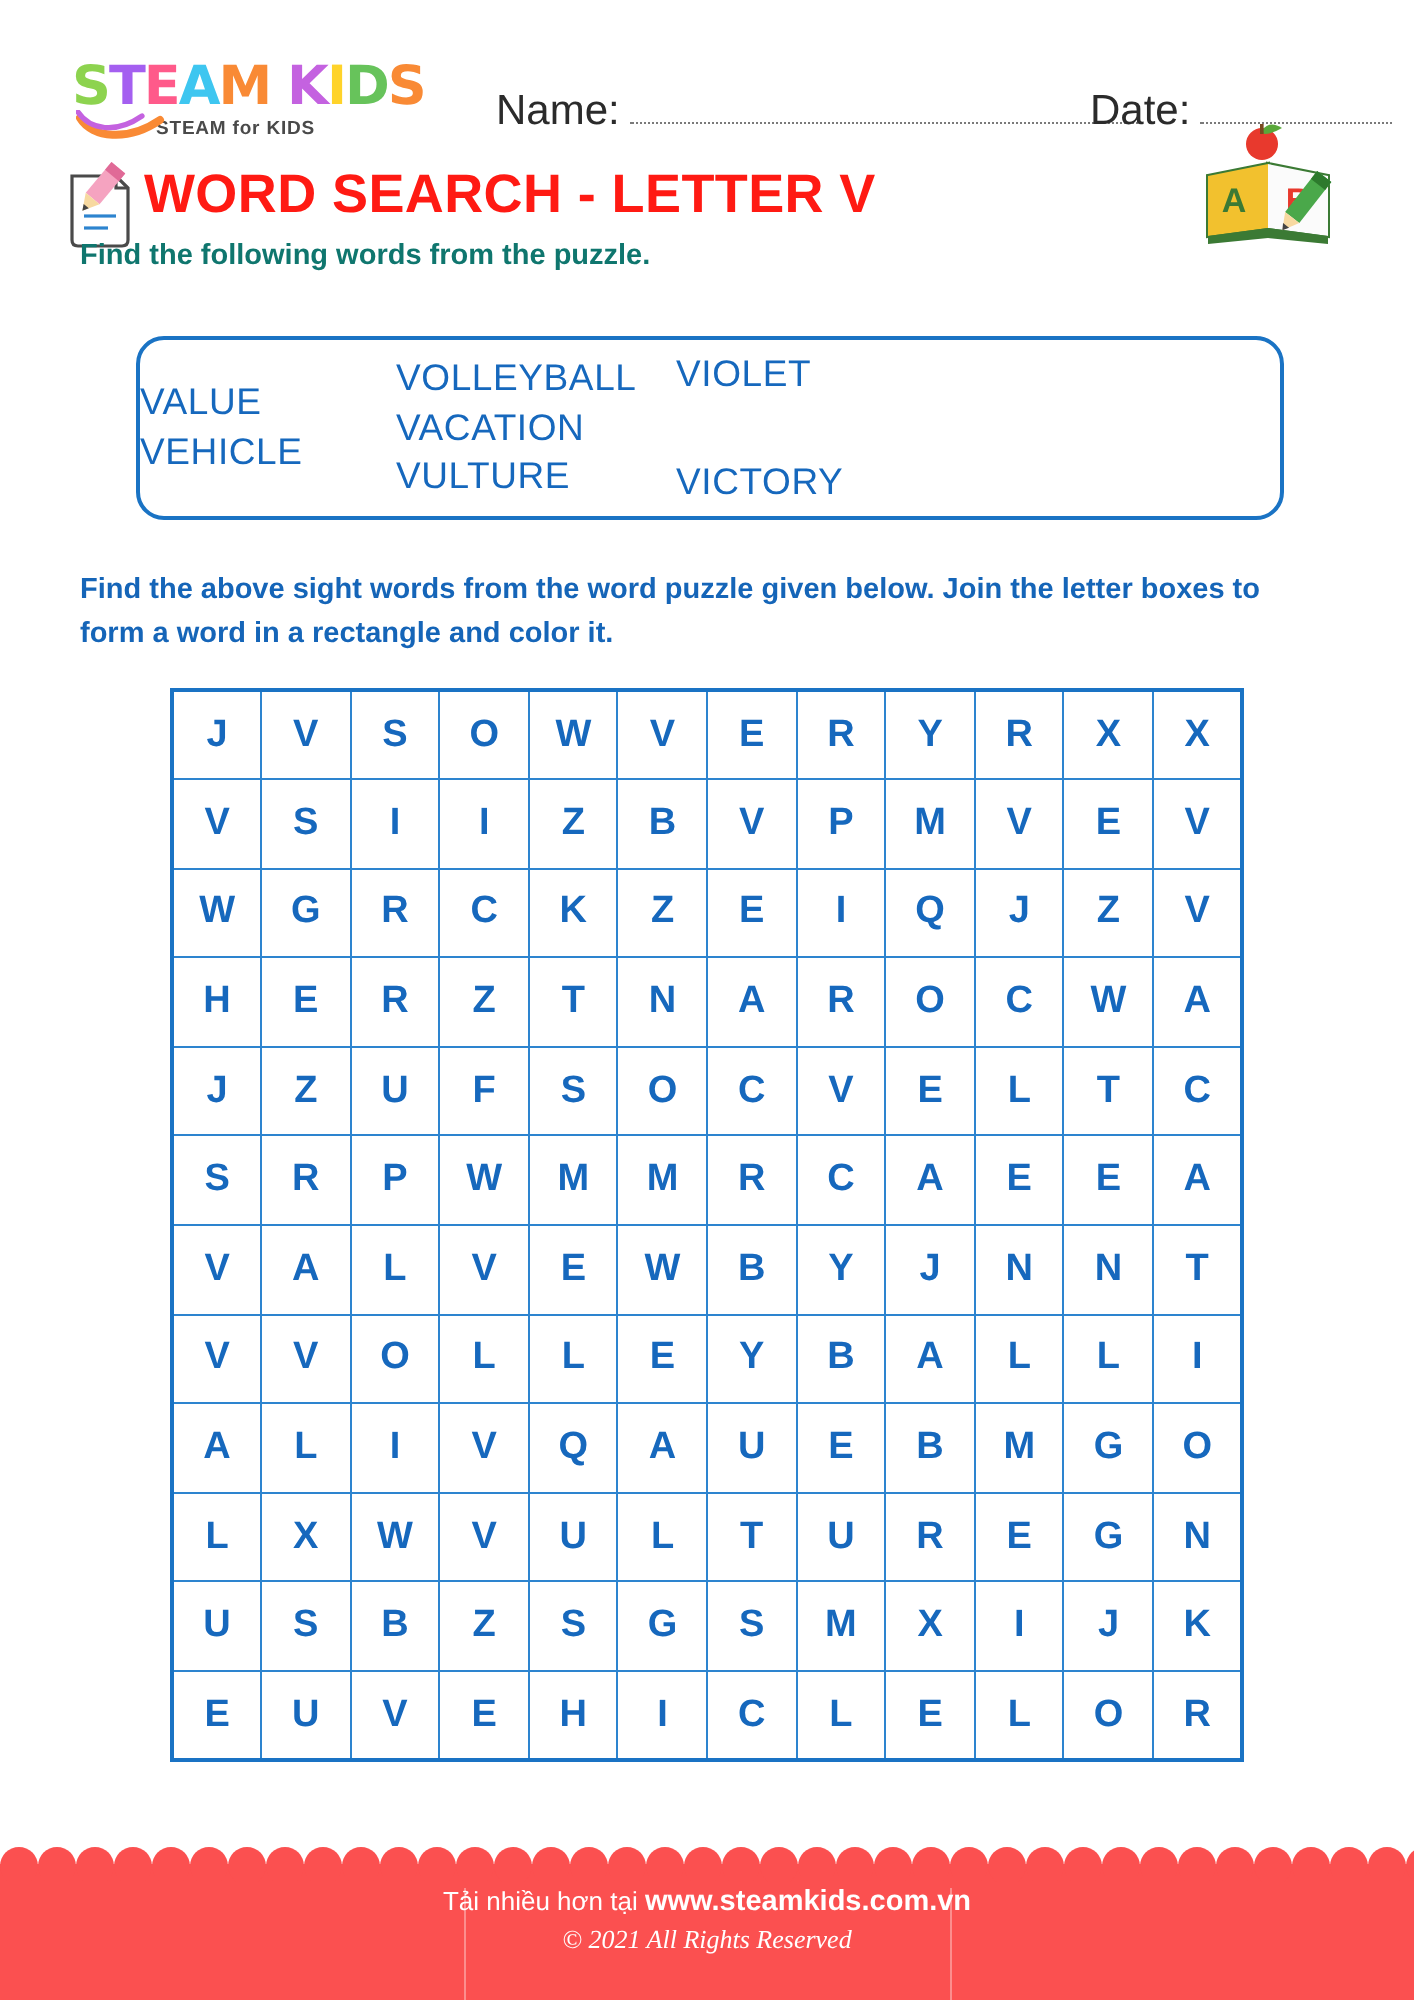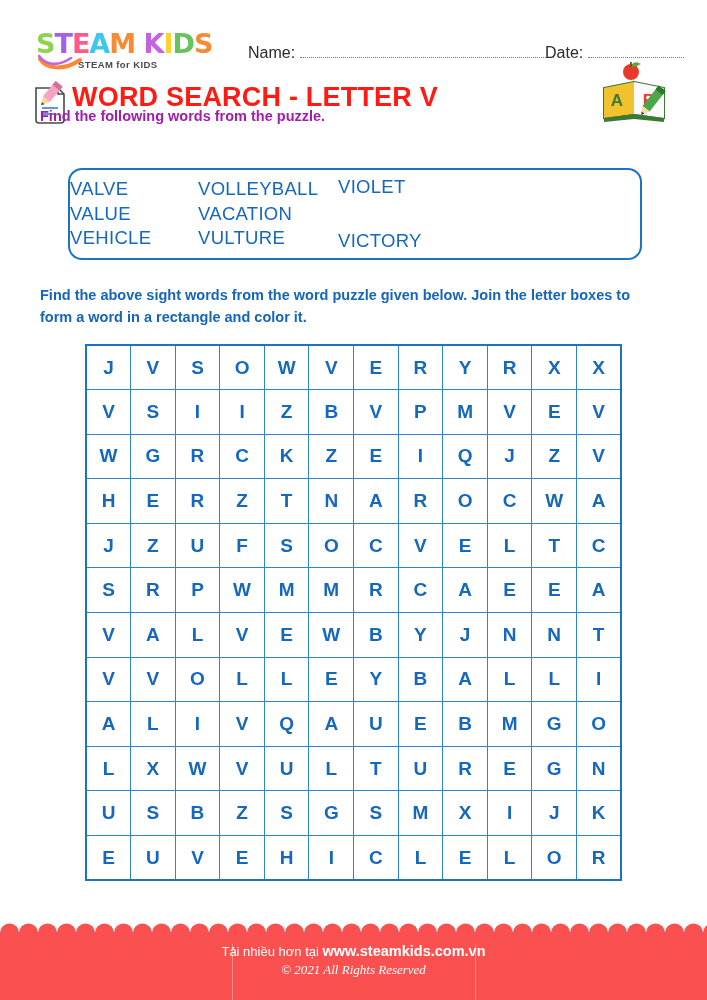--- a/index.html
+++ b/index.html
@@ -43,21 +43,21 @@
   }
   .logo-swoosh {
     position: absolute;
     left: 2px; top: 25px;
     width: 46px; height: 18px;
   }
 
   .field {
     position: absolute;
     font-family: "Liberation Sans", sans-serif;
-    font-size: 16px;
+    font-size: 21px;
     color: #2b2b2b;
     white-space: nowrap;
     display: flex;
     align-items: baseline;
   }
   .field-label { font-weight: normal; }
   .dots {
     display: inline-block;
     border-bottom: 1.6px dotted #7a7a7a;
     margin-left: 5px;
@@ -83,25 +83,25 @@
     left: 72px; top: 4px;
     font-family: "Liberation Sans", sans-serif;
     font-weight: bold;
     font-size: 27px;
     color: #ff1a13;
     letter-spacing: 0.2px;
     white-space: nowrap;
   }
   .subtitle-text {
     position: absolute;
-    left: 40px; top: 30px;
+    left: 40px; top: 42px;
     font-family: "Liberation Sans", sans-serif;
     font-weight: bold;
     font-size: 14.5px;
-    color: #a21caf;
+    color: #0f766e;
     white-space: nowrap;
   }
   .book-icon {
     position: absolute;
     left: 598px; top: 62px;
     width: 78px; height: 62px;
   }
 
   
   .wordbox {
@@ -263,21 +263,20 @@
   <g transform="rotate(38 55 42)">
     <rect x="48" y="24" width="9" height="26" fill="#4aa84a"></rect>
     <rect x="48" y="24" width="9" height="5" fill="#2d7a2d"></rect>
     <polygon points="48,50 57,50 52.5,58" fill="#f7d9a0"></polygon>
     <polygon points="50.6,55 54.4,55 52.5,58" fill="#444444"></polygon>
   </g>
 </svg>
 
 <div class="wordbox">
   <div class="wordcol wc2">
-    <div>VALVE</div>
     <div>VALUE</div>
     <div>VEHICLE</div>
   </div>
   <div class="wordcol wc3">
     <div>VOLLEYBALL</div>
     <div>VACATION</div>
     <div>VULTURE</div>
   </div>
   <div class="wordcol wc4">
     <div>VIOLET</div>

